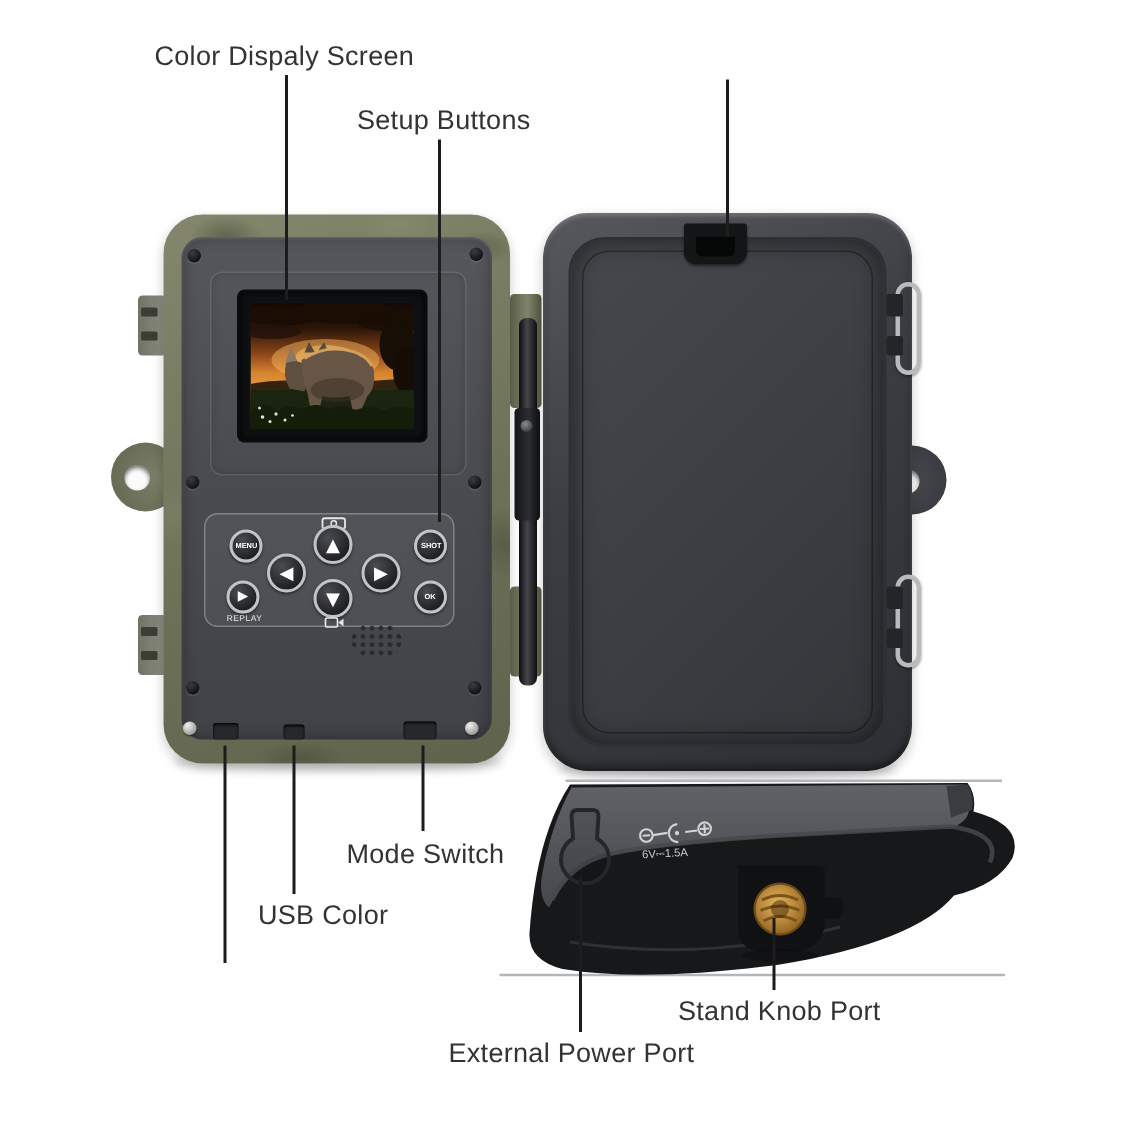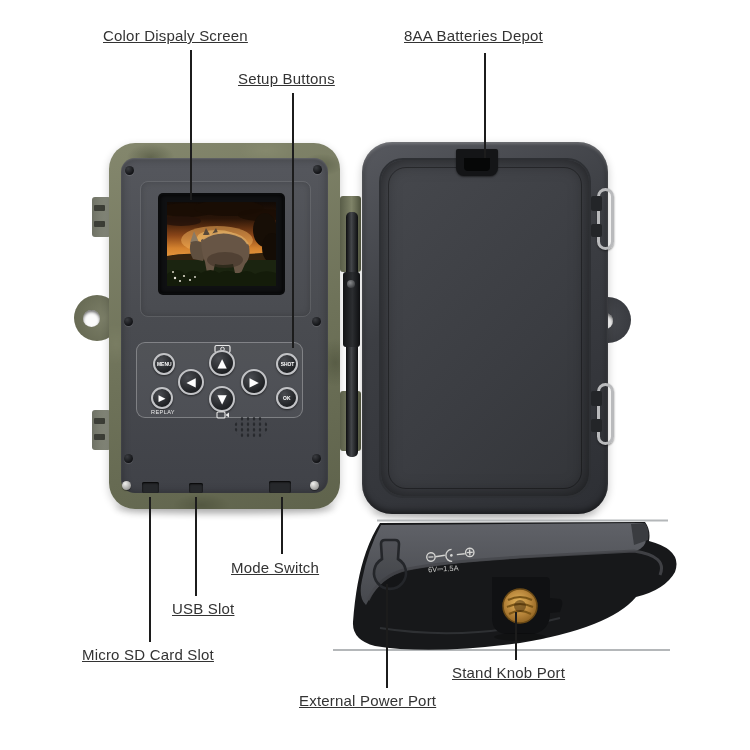--- a/index.html
+++ b/index.html
@@ -1,21 +1,21 @@
 <!DOCTYPE html>
 <html><head>
 <meta charset="utf-8">
 <style>
   * { margin:0; padding:0; box-sizing:border-box; }
   html,body { background:#ffffff; }
   body { font-family:"Liberation Sans", sans-serif; }
   .stage { position:relative; width:750px; height:750px; background:#ffffff; overflow:hidden; }
 
   
-  .lbl { position:absolute; font-size:15px; color:#333; letter-spacing:.2px; white-space:nowrap; z-index:6;text-decoration:underline; }
+  .lbl { position:absolute; font-size:18px; color:#333; letter-spacing:.2px; white-space:nowrap; z-index:6; }
   .vline { position:absolute; width:2px; background:#1c1c1c; z-index:5; }
 
   .lbl-color   { left:103px; top:27px; }
   .lbl-setup   { left:238px; top:70px;text-align:center; }
   .lbl-batt    { left:404px; top:27px; }
   .lbl-mode    { left:231px; top:559px;text-align:center; }
   .lbl-usb     { left:172px; top:600px; }
   .lbl-sd      { left:82px;  top:646px; }
   .lbl-ext     { left:299px; top:692px; }
   .lbl-knob    { left:452px; top:664px; }
@@ -119,24 +119,22 @@
   
   .bottom-view { position:absolute; left:330px; top:512px; z-index:1; }
 </style>
 </head>
 <body>
 
 <div class="stage">
 
   <div class="lbl lbl-color">Color Dispaly Screen</div>
   <div class="lbl lbl-setup">Setup Buttons</div>
-  <div class="lbl lbl-batt">8AA Batteries Depot</div>
   <div class="lbl lbl-mode">Mode Switch</div>
-  <div class="lbl lbl-usb">USB Slot</div>
-  <div class="lbl lbl-sd">Micro SD Card Slot</div>
+  <div class="lbl lbl-usb">USB Color</div>
   <div class="lbl lbl-knob">Stand Knob Port</div>
   <div class="lbl lbl-ext">External Power Port</div>
 
   <div class="vline ln-color"></div>
   <div class="vline ln-setup"></div>
   <div class="vline ln-batt"></div>
   <div class="vline ln-sd"></div>
   <div class="vline ln-usb"></div>
   <div class="vline ln-mode"></div>
   <div class="vline ln-ext"></div>

